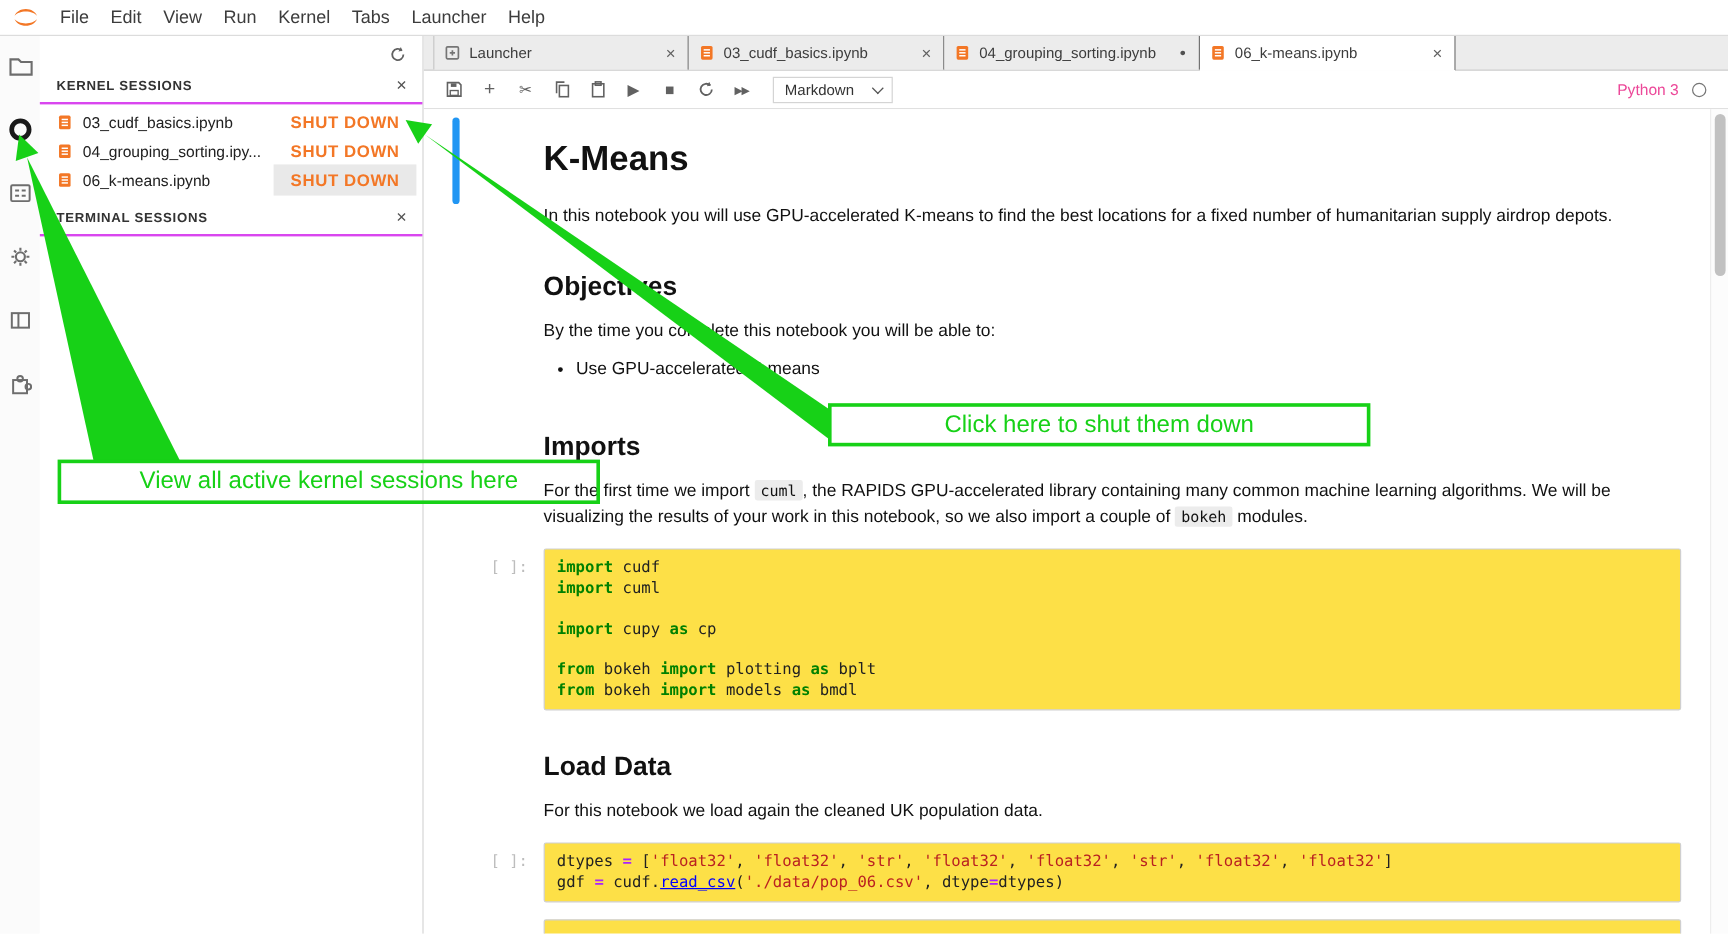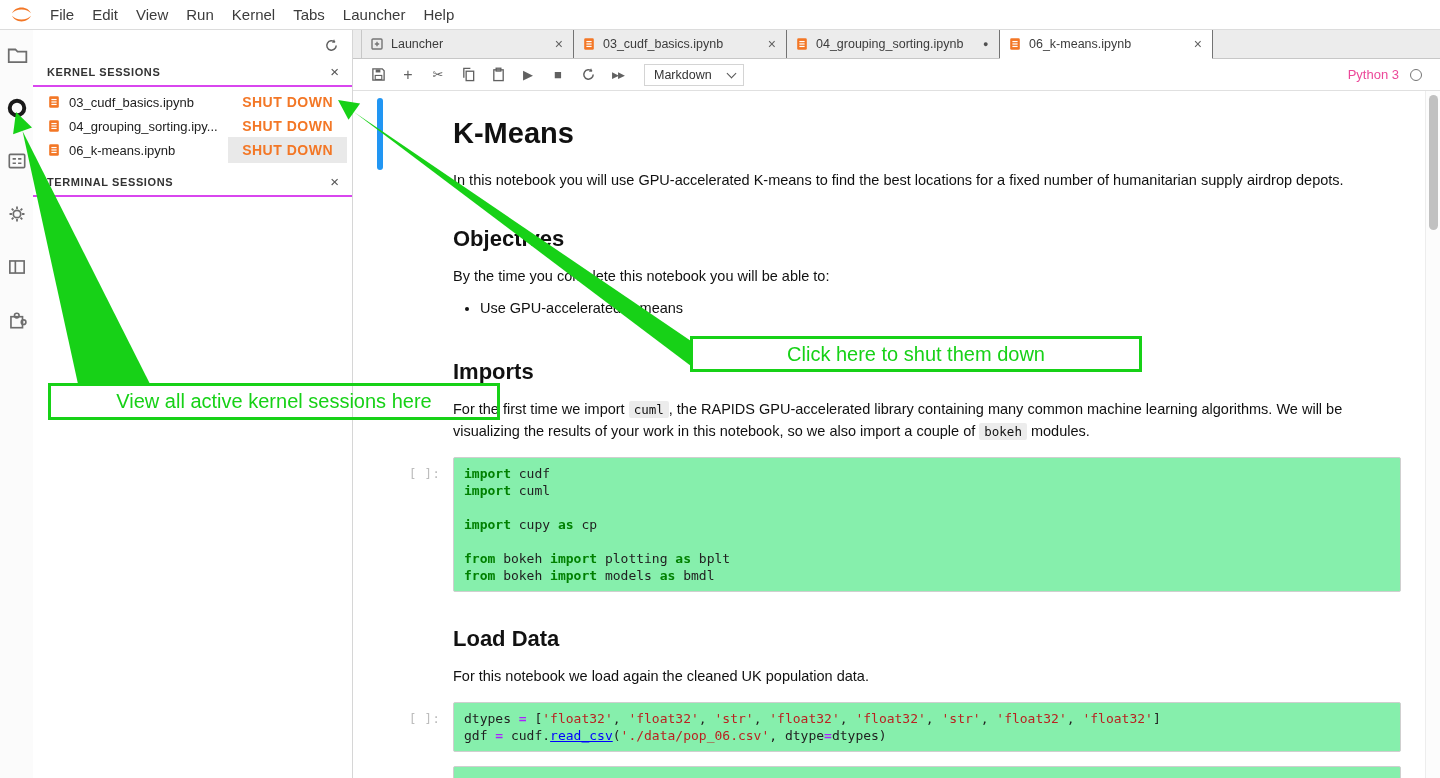--- a/index.html
+++ b/index.html
@@ -88,21 +88,21 @@
   .cell-body{flex:1;margin-right:24px;min-width:0;}
   .md-body{font-size:14.5px;color:#111;}
   .md-body h1{font-size:29px;font-weight:bold;margin:22px 0 20px;color:#111;}
   .md-body h2{font-size:22px;font-weight:bold;margin:26px 0 14px;color:#111;}
   .md-body p{line-height:1.5;}
   .md-body ul{margin:10px 0 6px 27px;}
   .md-body li{line-height:1.5;}
   code.inline{font-family:"DejaVu Sans Mono","Liberation Mono",monospace;font-size:12.5px;
     background:#ececec;padding:1px 5px;border-radius:2px;color:#111;}
   .code-cell{margin-top:6px;}
-  .code-box{background:#86efac;border:1px solid #cfcfcf;border-radius:2px;padding:7px 10px;
+  .code-box{background:#fde047;border:1px solid #cfcfcf;border-radius:2px;padding:7px 10px;
     font-family:"DejaVu Sans Mono","Liberation Mono",monospace;font-size:13px;line-height:17px;color:#212121;white-space:pre;}
   .tok-k{color:var(--keyword-green);font-weight:bold;}
   .tok-o{color:var(--operator-purple);font-weight:bold;}
   .tok-s{color:var(--string-red);}
   .tok-f{color:var(--function-blue);text-decoration:underline;}
 
   
   .arrows{position:absolute;top:0;left:0;width:1440px;height:778px;z-index:20;
     pointer-events:none;color:var(--annotation-green);}
   .note-box{position:absolute;border:3px solid var(--annotation-green);background:transparent;

